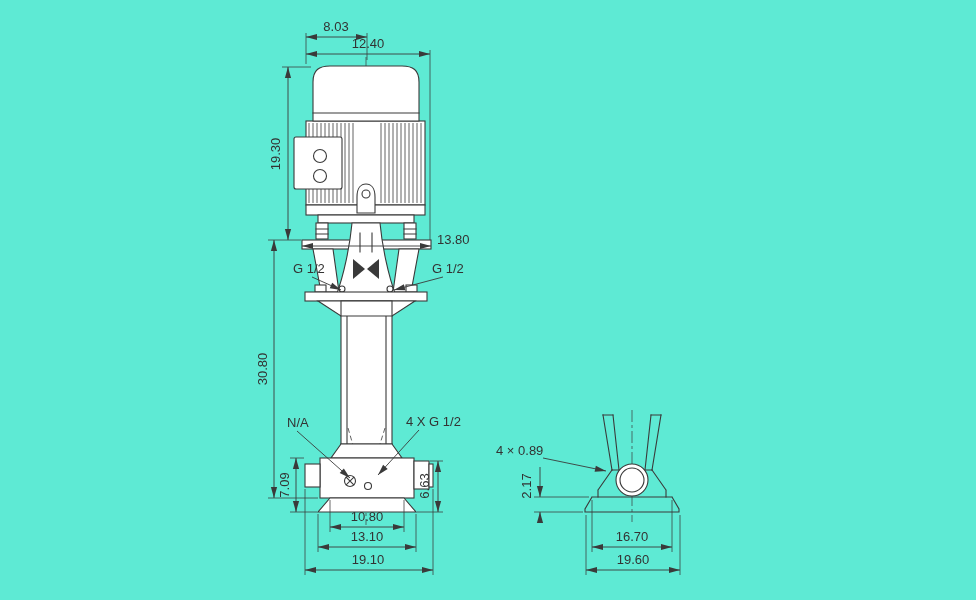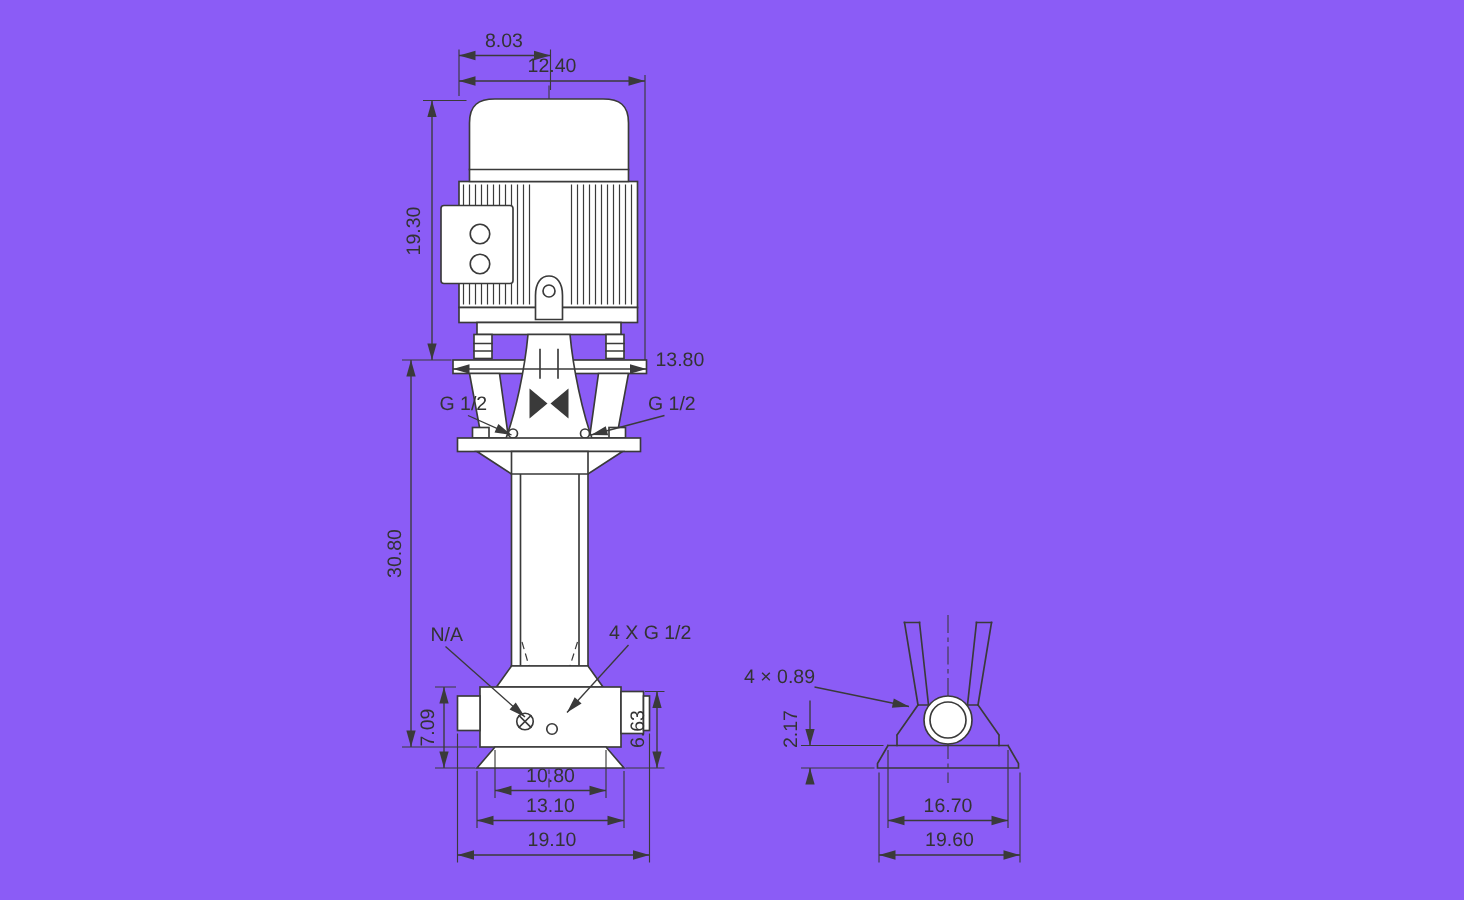--- a/index.html
+++ b/index.html
@@ -1,16 +1,16 @@
 <!DOCTYPE html>
 <html><head>
 <meta charset="utf-8">
 <style>
   html,body{margin:0;padding:0;background:#ffffff;}
-  .canvas{width:976px;height:600px;background:#8b5cf6;position:relative;overflow:hidden;}
+  .canvas{width:976px;height:600px;background:#5eead4;position:relative;overflow:hidden;}
   svg{display:block;}
   
   .ln{fill:none;stroke:#3a3a3a;stroke-width:1.1;stroke-linecap:square;stroke-linejoin:miter;}
   .lnw{fill:#ffffff;stroke:#3a3a3a;stroke-width:1.1;stroke-linejoin:miter;}
   .fin{fill:none;stroke:#3a3a3a;stroke-width:0.8;}
   .dim{fill:none;stroke:#3a3a3a;stroke-width:0.9;}
   .ext{fill:none;stroke:#3a3a3a;stroke-width:0.75;}
   .cl{fill:none;stroke:#3a3a3a;stroke-width:0.7;stroke-dasharray:12 3 3 3;}
   .hid{fill:none;stroke:#3a3a3a;stroke-width:0.8;stroke-dasharray:5 3;}
   .solidfill{fill:#3a3a3a;stroke:none;}

